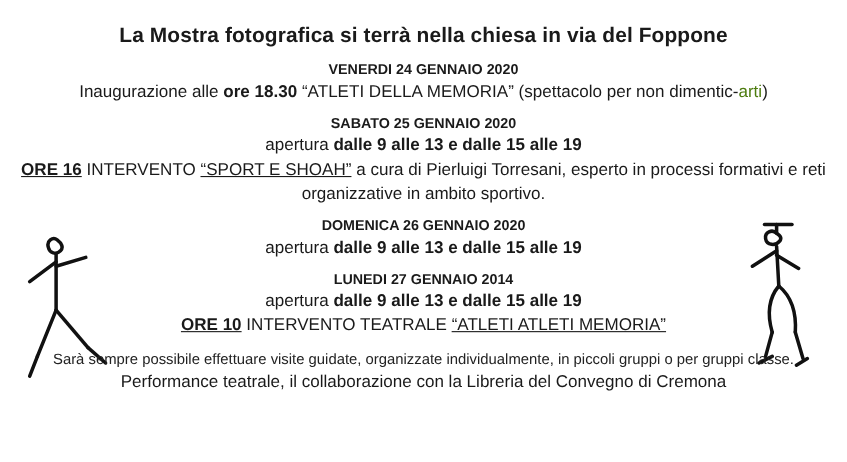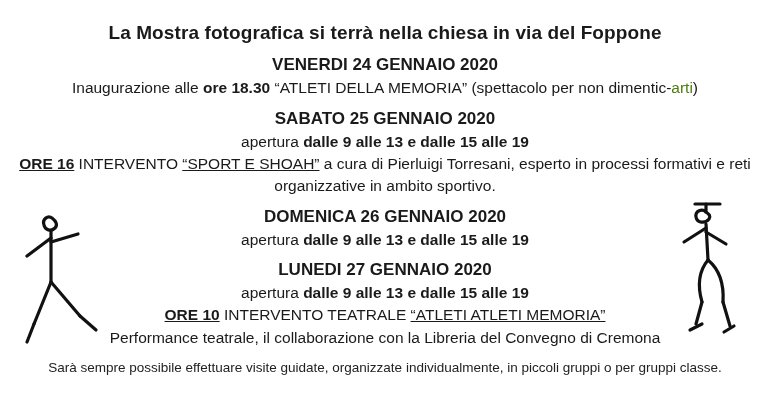--- a/index.html
+++ b/index.html
@@ -31,21 +31,21 @@
   .line {
     line-height: 1.18;
   }
   .headline {
     font-size: 19px;
     font-weight: bold;
     margin-top: 22px;
     letter-spacing: 0.1px;
   }
   .daytitle {
-    font-size: 17px;
+    font-size: 13px;
     font-weight: bold;
     margin-top: 11px;
   }
   .body-line {
     font-size: 15.5px;
     margin-top: 4px;
   }
   .footer-line {
     font-size: 13.5px;
     margin-top: 13px;
@@ -128,26 +128,26 @@
     </div>
     <div class="line body-line">
       <span>organizzative in ambito sportivo.</span>
     </div>
 
     <div class="line daytitle">DOMENICA 26 GENNAIO 2020</div>
     <div class="line body-line">
       <span>apertura </span><b>dalle 9 alle 13 e dalle 15 alle 19</b>
     </div>
 
-    <div class="line daytitle">LUNEDI 27 GENNAIO 2020</div>
+    <div class="line daytitle">LUNEDI 27 GENNAIO 2014</div>
     <div class="line body-line">
       <span>apertura </span><b>dalle 9 alle 13 e dalle 15 alle 19</b>
     </div>
     <div class="line body-line">
       <b class="u">ORE 10</b><span> INTERVENTO TEATRALE </span><span class="u">“ATLETI ATLETI MEMORIA”</span>
     </div>
 
+    <div class="line footer-line">Sarà sempre possibile effettuare visite guidate, organizzate individualmente, in piccoli gruppi o per gruppi classe.</div>
+
     <div class="line body-line">Performance teatrale, il collaborazione con la Libreria del Convegno di Cremona</div>
-
-    <div class="line footer-line">Sarà sempre possibile effettuare visite guidate, organizzate individualmente, in piccoli gruppi o per gruppi classe.</div>
 
   </div>
 </div>
 
 </body></html>

